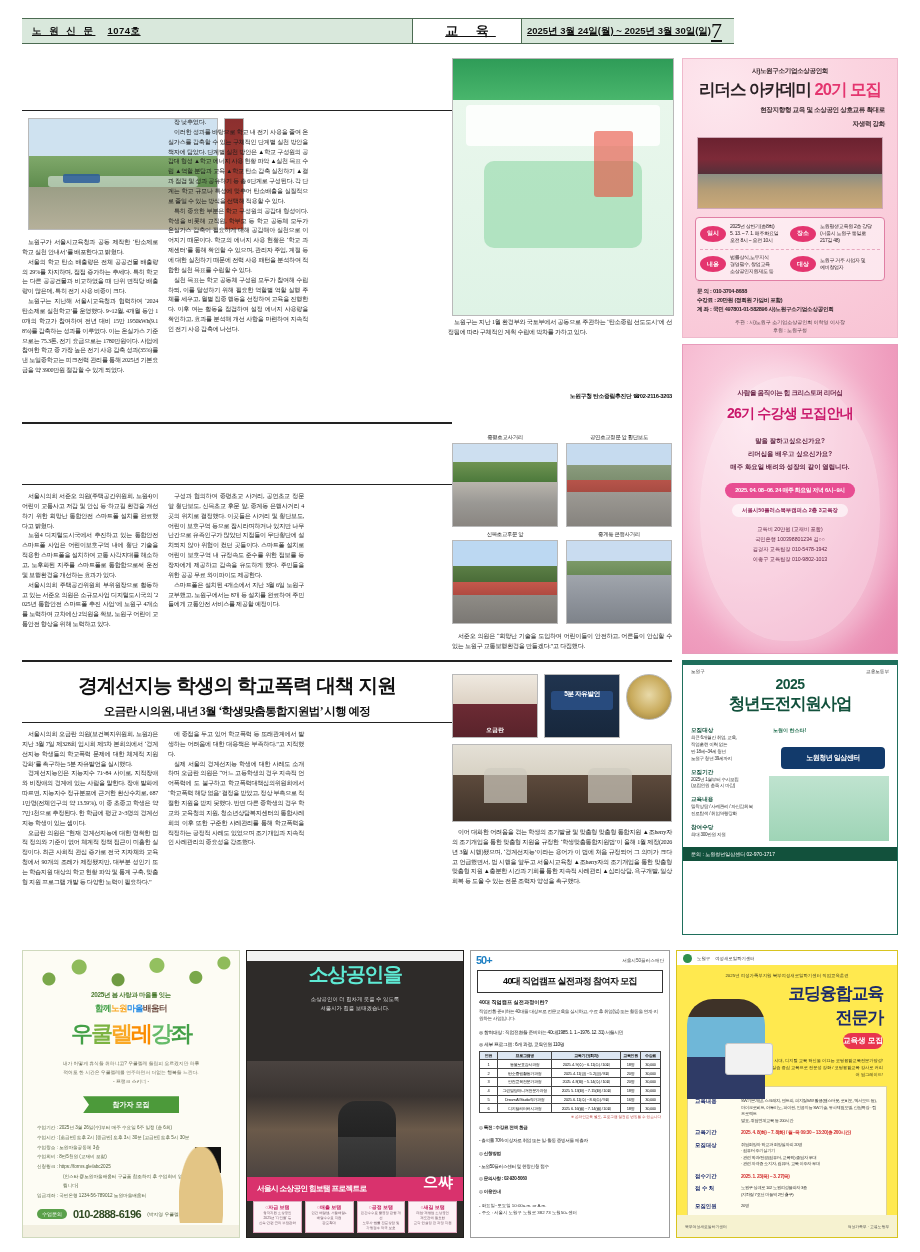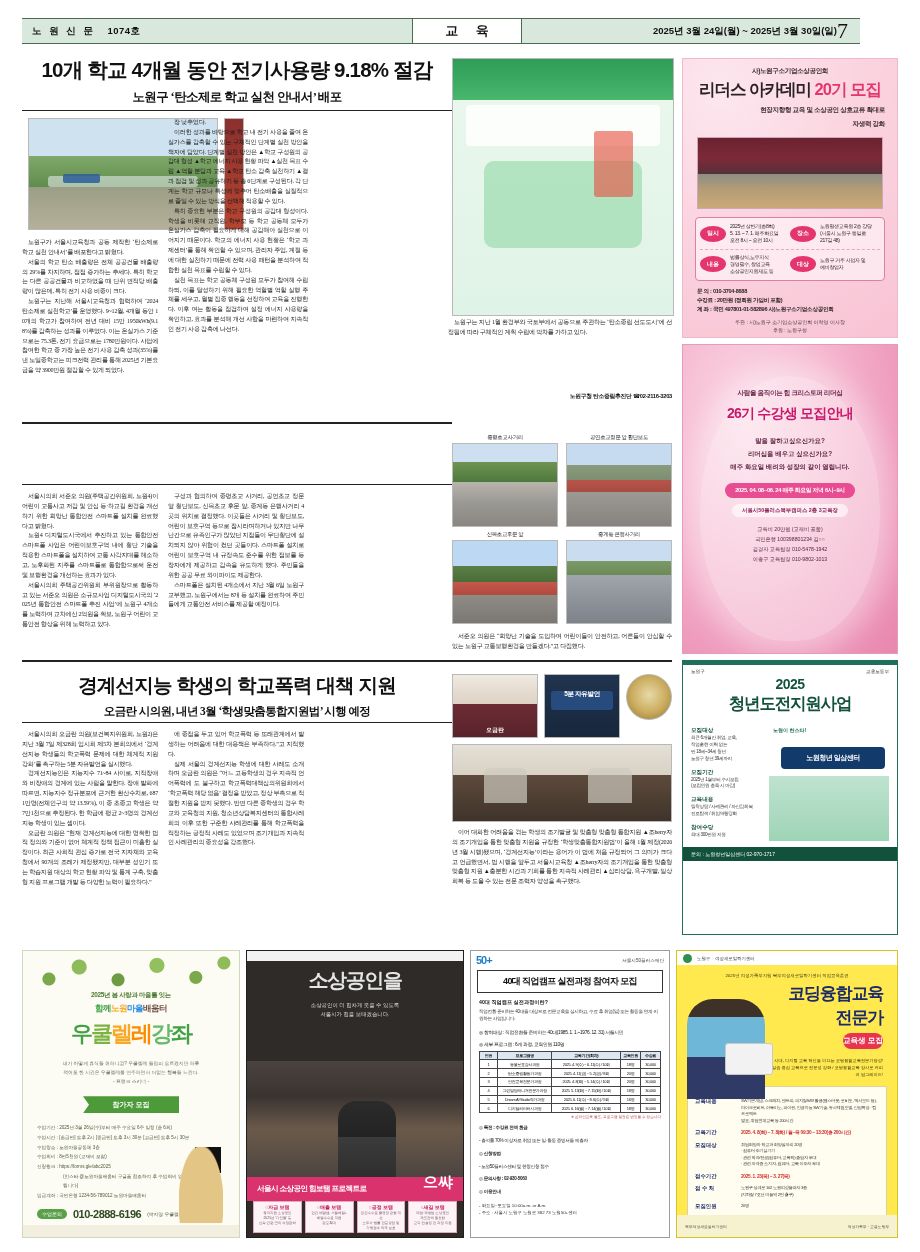--- a/index.html
+++ b/index.html
@@ -8,24 +8,25 @@
     width: 920px; height: 1252px;
     background: #ffffff;
     font-family: "Liberation Sans", "DejaVu Sans", sans-serif;
     color: #111;
     overflow: hidden;
   }
   .page { position: relative; width: 920px; height: 1252px; background:#fff; }
 
   
   .masthead {
-    position: absolute; left: 22px; top: 18px; width: 838px; height: 26px;
+    position: absolute; left: 22px; top: 18px; width: 712px; height: 26px;
     display: flex; align-items: stretch;
     border-top: 1px solid #4c6b52; border-bottom: 1px solid #4c6b52;
     background: #d9e8dc;
+    text-decoration: underline;
   }
   .mh-left {
     flex: 0 0 390px; display: flex; align-items: center; gap: 12px;
     padding-left: 10px; font-size: 9.5px; font-weight: bold; letter-spacing: .5px;
   }
   .mh-left .paper { letter-spacing: 2.5px; }
   .mh-center {
     flex: 0 0 110px; background: #ffffff; border-left: 1px solid #4c6b52;
     border-right: 1px solid #4c6b52;
     display: flex; align-items: center; justify-content: center;
@@ -213,21 +214,21 @@
   .ad-uku .guitar {
     position:absolute; right:16px; bottom:14px; width:44px; height:76px;
     background:
       radial-gradient(ellipse at 50% 74%, #e3c585 0 22px, transparent 23px),
       radial-gradient(ellipse at 50% 46%, #e3c585 0 16px, transparent 17px);
   }
   .ad-uku .footstrip { position:absolute; left:0; bottom:0; width:100%; height:12px; background:#f2efe0; }
 
   .ad-small { background:#2e2b29; border:1px solid #201e1c; position:relative; }
   .ad-small .topwhite { height:10px; background:#f2f2f2; }
-  .ad-small .h1 { text-align:center; color:#e5e5e5; font-size:20px; font-weight:bold; letter-spacing:-1.4px; margin-top:6px;}
+  .ad-small .h1 { text-align:center; color:#5eead4; font-size:20px; font-weight:bold; letter-spacing:-1.4px; }
   .ad-small .h2 { text-align:center; color:#fff; font-size:20px; font-weight:bold; letter-spacing:-1.4px; margin-top:1px;}
   .ad-small .h3 { text-align:center; color:#dcdcdc; font-size:5.4px; line-height:1.7; margin-top:7px;}
   .ad-small .scene {
     position:absolute; left:0; top:110px; width:100%; height:118px;
     background: linear-gradient(180deg,#4a4340 0%,#3a3431 30%,#6b5a4a 58%,#4b4340 100%);
   }
   .ad-small .person {
     position:absolute; left:42%; top:150px; width:58px; height:78px;
     background: linear-gradient(180deg,#2b2b2b 0%,#232323 46%,#3b3b3b 46%,#2e2e2e 100%);
     border-radius: 18px 18px 4px 4px;
@@ -306,24 +307,20 @@
       <span class="paper">노 원 신 문</span>
       <span>1074호</span>
     </div>
     <div class="mh-center">교 육</div>
     <div class="mh-right">
       <span>2025년 3월 24일(월) ~ 2025년 3월 30일(일)</span>
       <span class="pageno">7</span>
     </div>
   </div>
 
-  <div style="position:absolute;left:22px;top:56px;width:430px;">
-    <div class="art-title" style="font-size:20.5px;">10개 학교 4개월 동안 전기사용량 9.18% 절감</div>
-    <div class="art-sub" style="font-size:12.5px;margin-top:5px;">노원구 ‘탄소제로 학교 실천 안내서’ 배포</div>
-  </div>
   <div class="rule" style="left:22px;top:110px;width:430px;height:1px;"></div>
 
   <div class="photo ph-school" style="left:28px;top:118px;width:190px;height:112px;">
     <i style="left:10%;top:52%;width:80%;height:10%;background:#eef2f5;opacity:.55;border-radius:3px;"></i>
     <i style="left:18%;top:50%;width:20%;height:8%;background:#2c5d9b;opacity:.85;border-radius:2px;"></i>
   </div>
   <div class="photo" style="left:224px;top:118px;width:20px;height:112px;background:linear-gradient(180deg,#8b2f2f,#b5452f);"></div>
 
   <div class="body-col" style="position:absolute;left:22px;top:238px;width:136px;height:190px;">
     <p>노원구가 서울시교육청과 공동 제작한 ‘탄소제로 학교 실천 안내서’를 배포한다고 밝혔다.</p>

